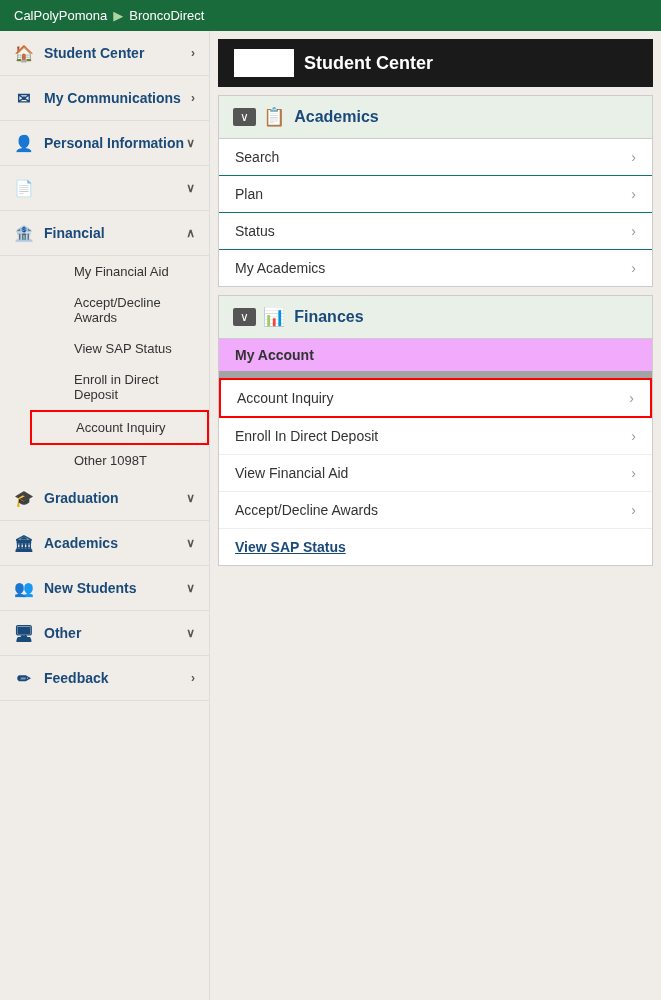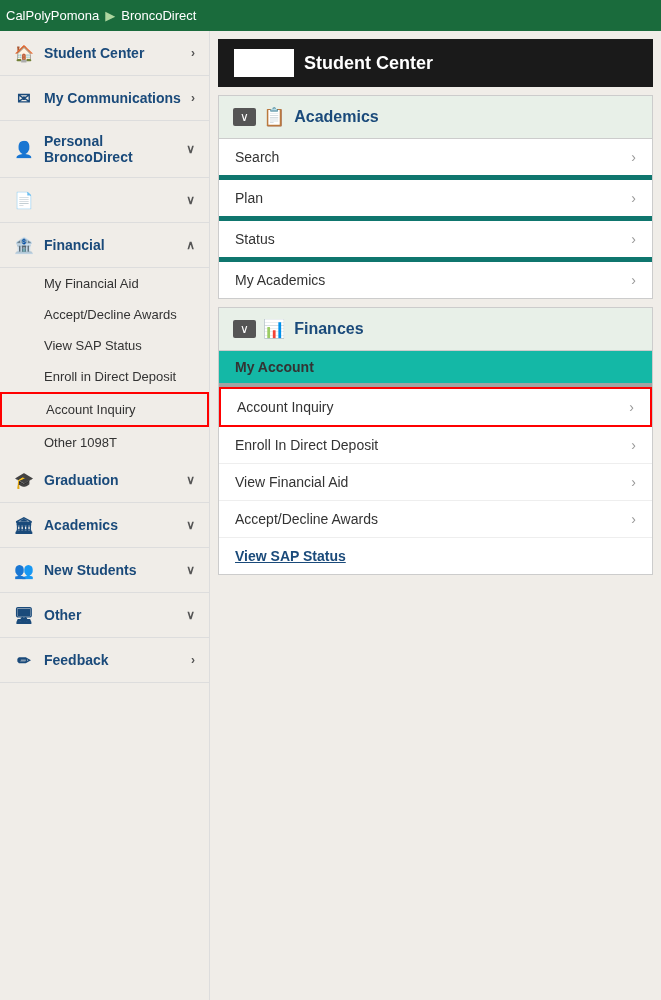--- a/index.html
+++ b/index.html
@@ -2,21 +2,21 @@
 <html><head>
   <meta charset="utf-8">
   <style>
     * { box-sizing: border-box; margin: 0; padding: 0; }
     body { font-family: Arial, sans-serif; font-size: 14px; background: #f0ede8; display: flex; flex-direction: column; width: 661px; min-height: 1000px; }
 
     
     .top-header {
       background: #1a6b3c;
       color: white;
-      padding: 8px 6px;
+      padding: 8px 14px;
       font-size: 13px;
       display: flex;
       align-items: center;
       gap: 6px;
     }
     .top-header .breadcrumb-sep { color: #aed6a0; }
 
     
     .main-layout {
       display: flex;
@@ -51,20 +51,21 @@
       display: inline-flex;
       align-items: center;
       justify-content: center;
       color: #1a4a7a;
       font-size: 16px;
     }
 
     
     .sidebar-submenu {
       background: #f0ede8;
+      margin-left: 30px;
     }
     .sidebar-submenu-item {
       padding: 8px 14px 8px 44px;
       color: #333;
       font-size: 13px;
       cursor: pointer;
       font-weight: normal;
     }
     .sidebar-submenu-item.active-item {
       border: 2px solid red;
@@ -128,35 +129,35 @@
     .section-icon {
       color: #1a6b3c;
       font-size: 18px;
     }
 
     .section-list-item {
       display: flex;
       align-items: center;
       justify-content: space-between;
       padding: 10px 16px;
-      border-bottom: 5px solid #0f766e;
+      border-bottom: 1px solid #0f766e;
       color: #333;
       cursor: pointer;
     }
     .section-list-item .arrow { color: #999; font-size: 14px; }
     .section-list-item:last-child { border-bottom: none; }
 
     
     .finance-group-header {
-      background: #14b8a6;
+      background: #f0abfc;
       padding: 8px 16px;
       font-weight: bold;
       color: #333;
       font-size: 14px;
-      border-bottom: 4px solid #a3a3a3;
+      border-bottom: 7px solid #a3a3a3;
     }
 
     .finance-list-item {
       display: flex;
       align-items: center;
       justify-content: space-between;
       padding: 10px 16px;
       border-bottom: 1px solid #eee;
       color: #333;
       cursor: pointer;
@@ -197,21 +198,21 @@
       <div class="sidebar-item">
     <div class="item-left">
       <span class="sidebar-icon">✉</span>
       <span>My Communications</span>
     </div>
     <span class="chevron">›</span>
   </div>
       <div class="sidebar-item">
     <div class="item-left">
       <span class="sidebar-icon">👤</span>
-      <span>Personal BroncoDirect</span>
+      <span>Personal Information</span>
     </div>
     <span class="chevron">∨</span>
   </div>
       <div class="sidebar-item">
     <div class="item-left">
       <span class="sidebar-icon">📄</span>
     </div>
     <span class="chevron">∨</span>
   </div>
       <div class="sidebar-item">

